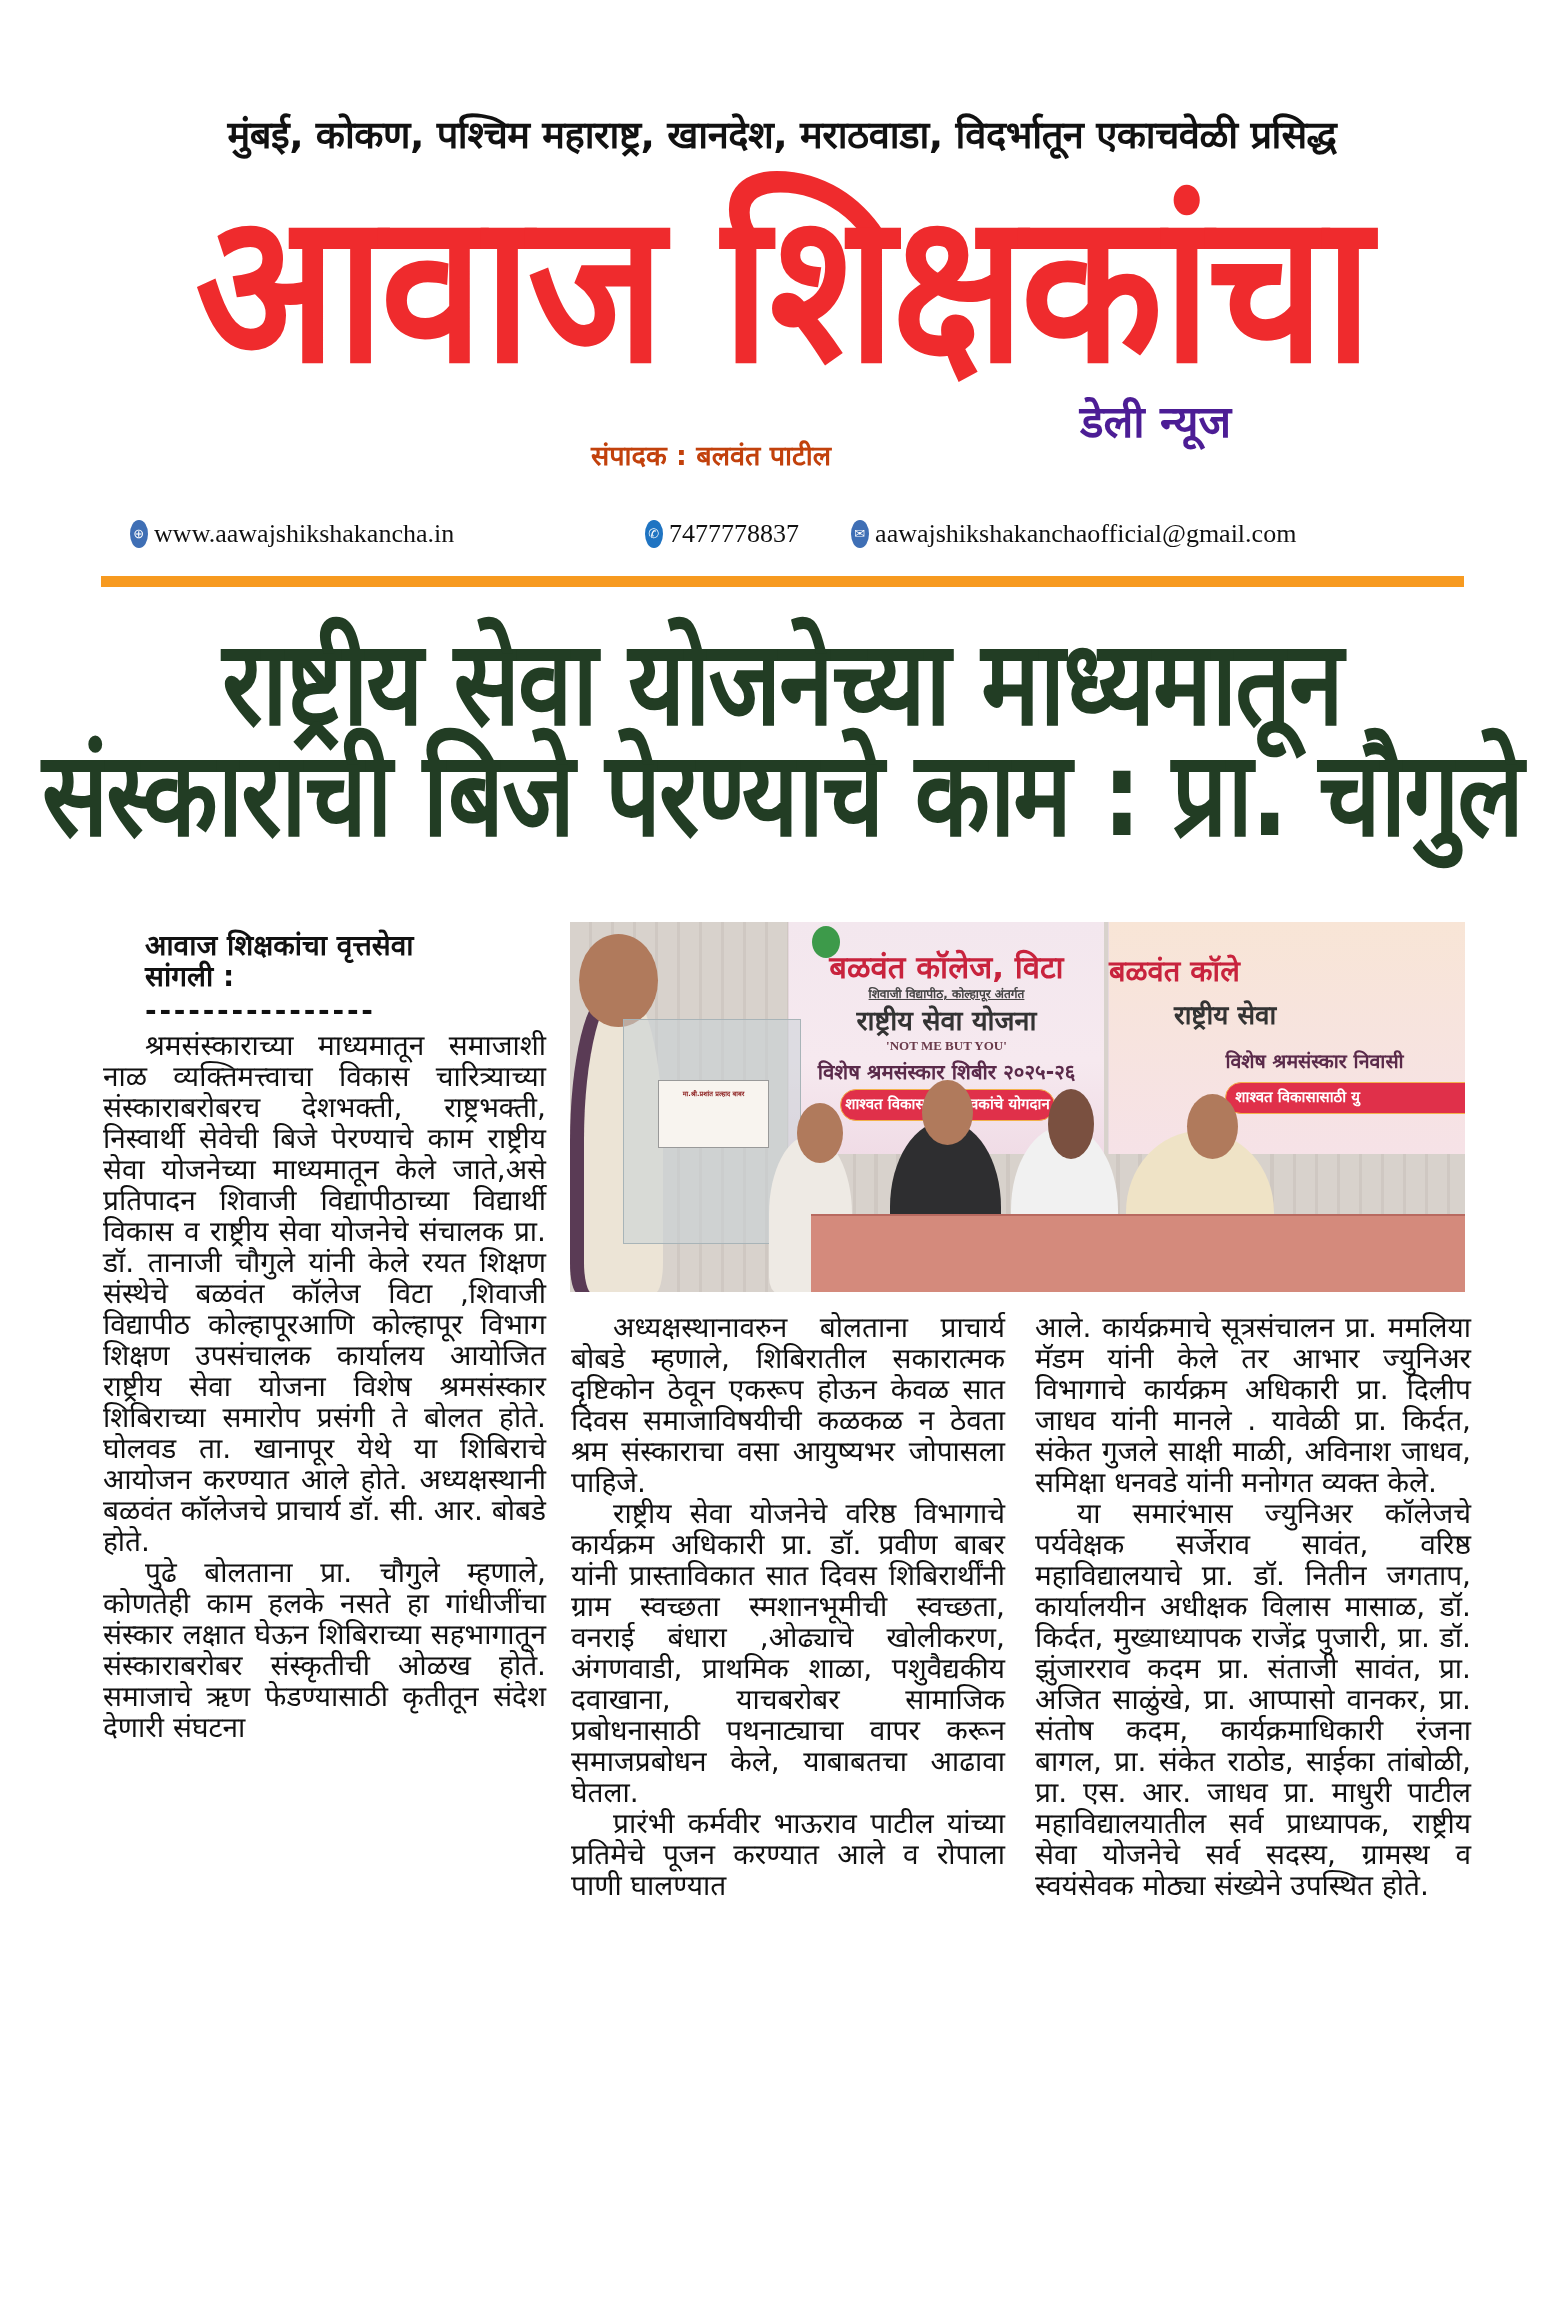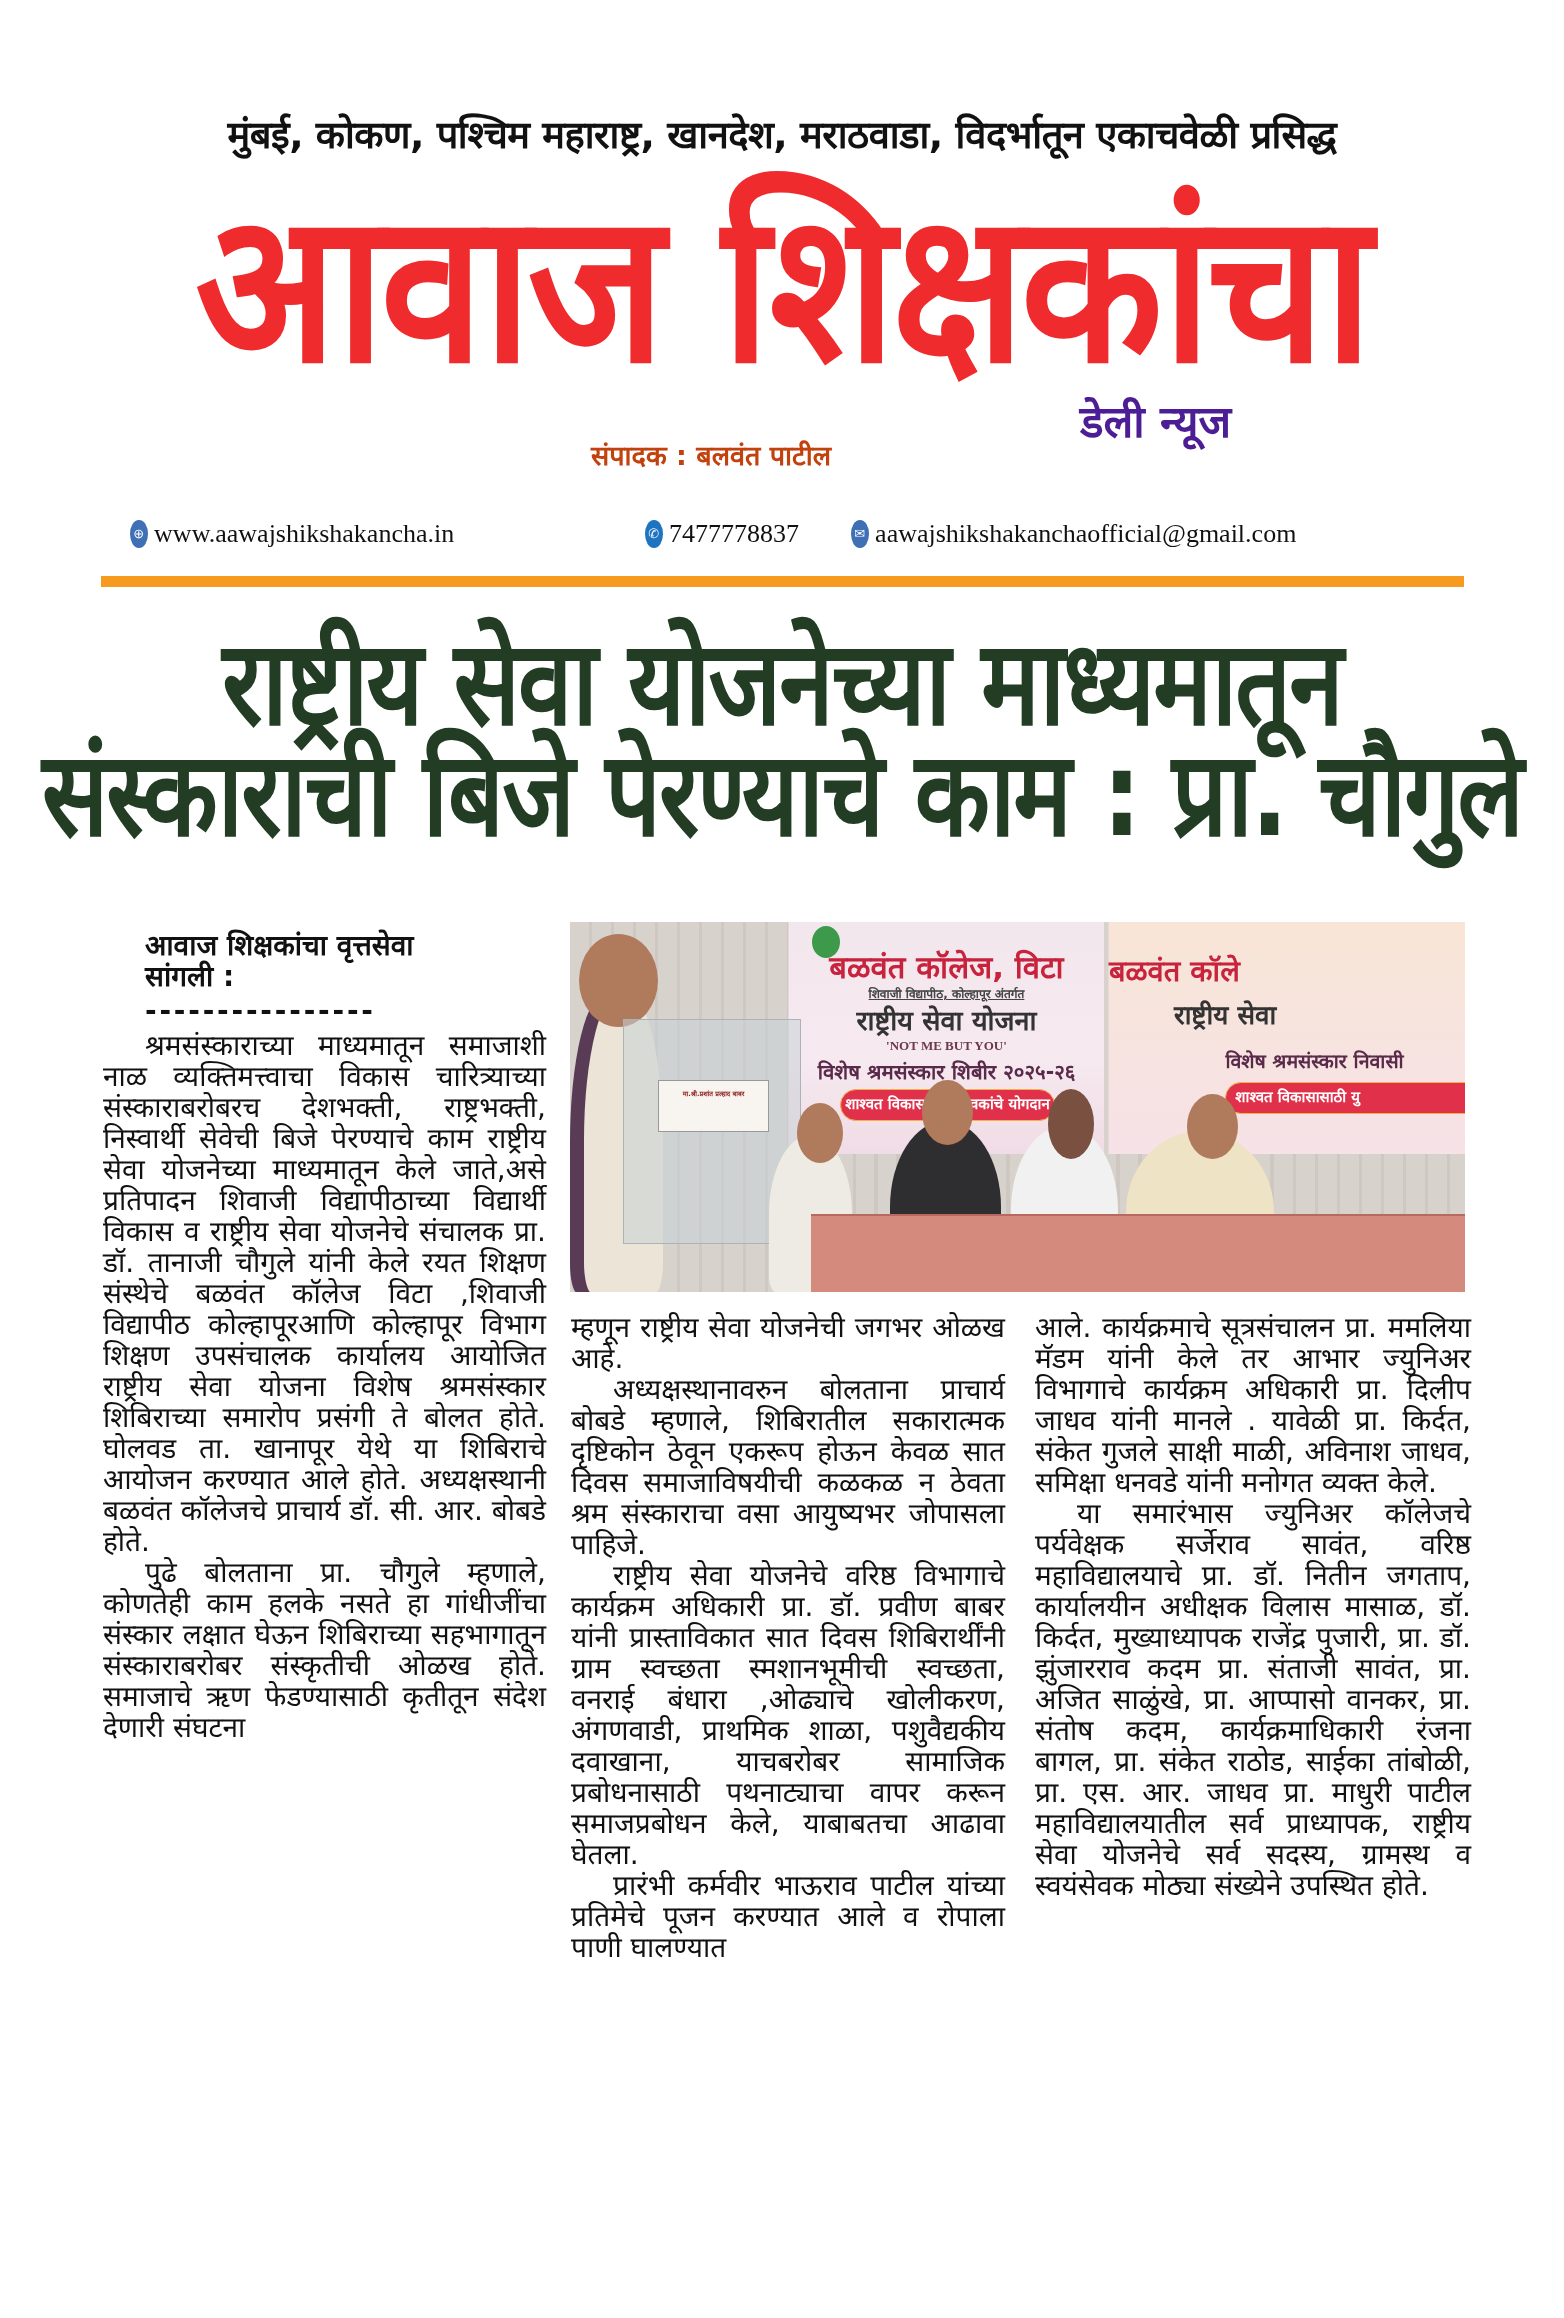--- a/index.html
+++ b/index.html
@@ -35,21 +35,21 @@
   
   .photo { left:570px; top:922px; width:895px; height:370px; overflow:hidden; background:#22c55e; }
   .wall { position:absolute; left:0; top:0; width:100%; height:100%; background:repeating-linear-gradient(90deg,#d8d2cc 0 18.5px,#cfc8c2 18.5px 22px); }
   .banner { position:absolute; top:0; height:232px; background:linear-gradient(180deg,#f3e7ee 0%,#f6e9ef 60%,#f0dce6 100%); border-left:1.4px solid #e6d8de; }
   .banner1 { left:218px; width:315px; }
   .banner2 { left:538px; width:357px; background:linear-gradient(180deg,#f8e5d6,#f6e2e7); }
   .btxt { position:absolute; width:100%; text-align:center; font-weight:bold; }
   .pill { position:absolute; background:#e0304a; color:#fff; border-radius:18.5px; text-align:center; font-weight:bold; border:1.9px solid #f3b24a; }
   .table { position:absolute; left:241px; top:292px; width:654px; height:77px; background:#d48a7c; border-top:2.8px solid #b86a60; }
   .podium { position:absolute; left:53px; top:97px; width:176px; height:223px; background:rgba(200,210,215,0.55); border:1.9px solid #a8b4b8; }
-  .podium-sign { position:absolute; left:88px; top:158px; width:111px; height:52px; background:#f8f4ef; border:0.9px solid #999; font-size:6.5px; color:#8a1b1b; text-align:center; font-weight:bold; line-height:8.3px; padding-top:9.3px; box-sizing:border-box; }
+  .podium-sign { position:absolute; left:88px; top:158px; width:111px; height:68px; background:#f8f4ef; border:0.9px solid #999; font-size:6.5px; color:#8a1b1b; text-align:center; font-weight:bold; line-height:8.3px; padding-top:9.3px; box-sizing:border-box; }
   .person { position:absolute; border-radius:50% 50% 10% 10%; }
   .head { position:absolute; border-radius:50%; background:#b07a5c; }
 </style>
 </head>
 <body>
 
 <div class="abs tagline">मुंबई, कोकण, पश्चिम महाराष्ट्र, खानदेश, मराठवाडा, विदर्भातून एकाचवेळी प्रसिद्ध</div>
 <div class="abs logo">आवाज शिक्षकांचा</div>
 <div class="abs daily">डेली न्यूज</div>
 <div class="abs editor">संपादक : बलवंत पाटील</div>
@@ -111,21 +111,20 @@
   <div class="person" style="left:320px;top:199px;width:111px;height:172px;background:#2e2e30;"></div>
   <div class="head" style="left:352px;top:158px;width:51px;height:65px;"></div>
   <div class="person" style="left:441px;top:204px;width:107px;height:167px;background:#f1f1f1;"></div>
   <div class="head" style="left:478px;top:167px;width:46px;height:70px;background:#7a5040;"></div>
   <div class="person" style="left:556px;top:209px;width:148px;height:162px;background:#efe3c6;"></div>
   <div class="head" style="left:617px;top:172px;width:51px;height:65px;"></div>
   <div class="table"></div>
 </div>
 
 <div class="abs col col2">
-  <p>म्हणून राष्ट्रीय सेवा योजनेची जगभर ओळख आहे.</p>
   <p class="ind">अध्यक्षस्थानावरुन बोलताना प्राचार्य बोबडे म्हणाले, शिबिरातील सकारात्मक दृष्टिकोन ठेवून एकरूप होऊन केवळ सात दिवस समाजाविषयीची कळकळ न ठेवता श्रम संस्काराचा वसा आयुष्यभर जोपासला पाहिजे.</p>
   <p class="ind">राष्ट्रीय सेवा योजनेचे वरिष्ठ विभागाचे कार्यक्रम अधिकारी प्रा. डॉ. प्रवीण बाबर यांनी प्रास्ताविकात सात दिवस शिबिरार्थींनी ग्राम स्वच्छता स्मशानभूमीची स्वच्छता, वनराई बंधारा ,ओढ्याचे खोलीकरण, अंगणवाडी, प्राथमिक शाळा, पशुवैद्यकीय दवाखाना, याचबरोबर सामाजिक प्रबोधनासाठी पथनाट्याचा वापर करून समाजप्रबोधन केले, याबाबतचा आढावा घेतला.</p>
   <p class="ind">प्रारंभी कर्मवीर भाऊराव पाटील यांच्या प्रतिमेचे पूजन करण्यात आले व रोपाला पाणी घालण्यात</p>
 </div>
 
 <div class="abs col col3">
   <p>आले. कार्यक्रमाचे सूत्रसंचालन प्रा. ममलिया मॅडम यांनी केले तर आभार ज्युनिअर विभागाचे कार्यक्रम अधिकारी प्रा. दिलीप जाधव यांनी मानले . यावेळी प्रा. किर्दत, संकेत गुजले साक्षी माळी, अविनाश जाधव, समिक्षा धनवडे यांनी मनोगत व्यक्त केले.</p>
   <p class="ind">या समारंभास ज्युनिअर कॉलेजचे पर्यवेक्षक सर्जेराव सावंत, वरिष्ठ महाविद्यालयाचे प्रा. डॉ. नितीन जगताप, कार्यालयीन अधीक्षक विलास मासाळ, डॉ. किर्दत, मुख्याध्यापक राजेंद्र पुजारी, प्रा. डॉ. झुंजारराव कदम प्रा. संताजी सावंत, प्रा. अजित साळुंखे, प्रा. आप्पासो वानकर, प्रा. संतोष कदम, कार्यक्रमाधिकारी रंजना बागल, प्रा. संकेत राठोड, साईका तांबोळी, प्रा. एस. आर. जाधव प्रा. माधुरी पाटील महाविद्यालयातील सर्व प्राध्यापक, राष्ट्रीय सेवा योजनेचे सर्व सदस्य, ग्रामस्थ व स्वयंसेवक मोठ्या संख्येने उपस्थित होते.</p>
 </div>
 

